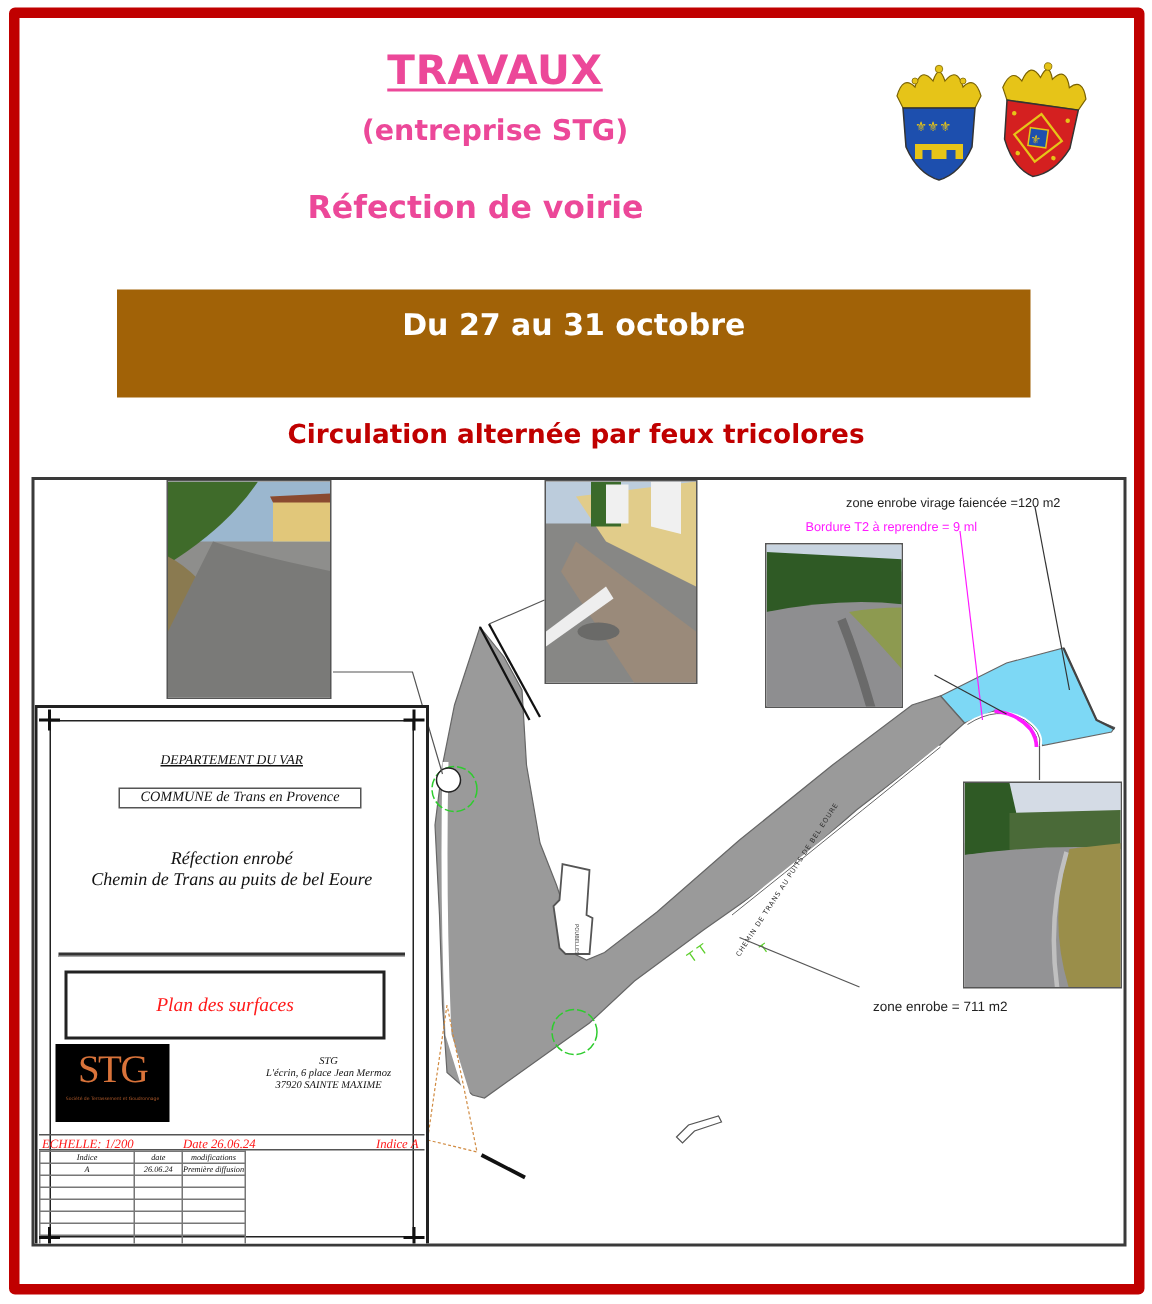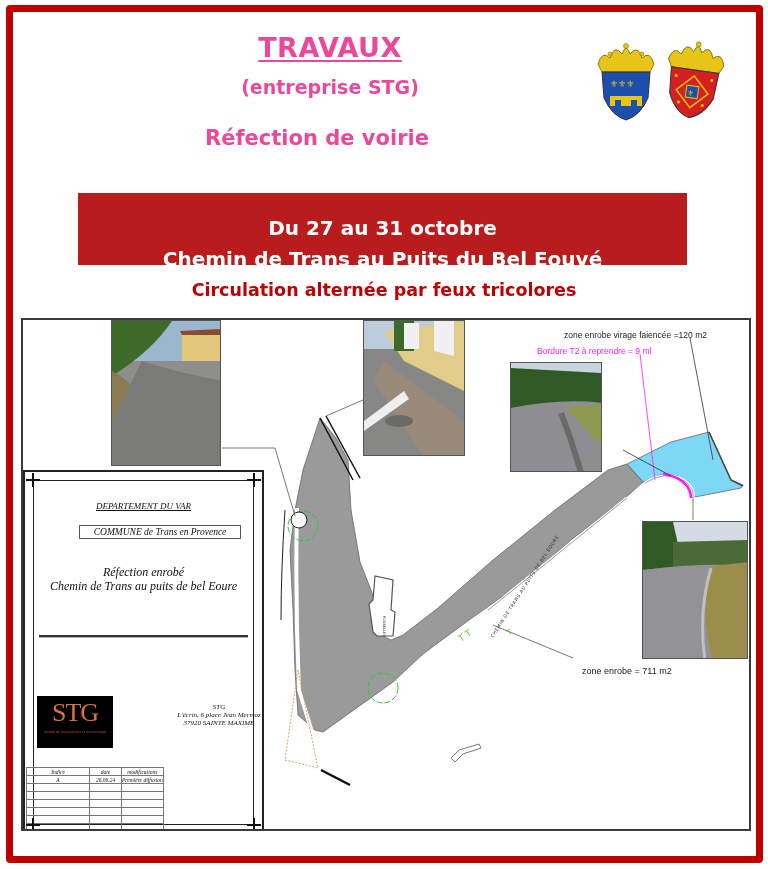--- a/index.html
+++ b/index.html
@@ -16,39 +16,39 @@
       color: #ec4899; font-family: "DejaVu Sans", sans-serif; font-weight: bold;
     }
     .title-main { top: 32px; font-size: 27px; text-decoration: underline; text-decoration-thickness: 2px; text-underline-offset: 3px; letter-spacing: 0.5px; }
     .title-sub { top: 76px; font-size: 19px; }
     .title-obj { top: 126px; font-size: 21px; left: 167px; }
 
     .crests { position: absolute; left: 592px; top: 40px; width: 136px; height: 82px; }
 
     .banner {
       position: absolute; left: 78px; top: 193px; width: 609px; height: 72px;
-      background: #b91c1c; color: #fff; text-align: center;
-      font-weight: bold; font-size: 20px; line-height: 31px; padding-top: 20px;
+      background: #a16207; color: #fff; text-align: center;
+      font-weight: bold; font-size: 20px; line-height: 31px; padding-top: 8px;
     }
 
     .notice {
       position: absolute; left: 0; width: 768px; top: 280px; text-align: center;
       color: #c00000; font-weight: bold; font-size: 17.5px;
     }
 
     .plan {
       position: absolute; left: 21px; top: 318px; width: 730px; height: 513px;
       border: 2px solid #3a3a3a; background: #fff; overflow: hidden;
     }
     .plan svg.map { position: absolute; left: 0; top: 0; }
 
     .photo { position: absolute; border: 1px solid #555; overflow: hidden; }
 
     .cartouche {
-      position: absolute; left: 0px; top: 150px; width: 241px; height: 365px;
+      position: absolute; left: 0px; top: 150px; width: 263px; height: 365px;
       border: 2px solid #222; background: #fff;
     }
     .cart-inner { position: absolute; left: 8px; top: 8px; right: 8px; bottom: 8px; border: 1.5px solid #222; }
     .serif { font-family: "Liberation Serif", "DejaVu Serif", serif; font-style: italic; color: #111; }
     .dept { position: absolute; top: 20px; left: 0; right: 0; text-align: center; font-size: 9px; }
     .dept span { text-decoration: underline; }
     .commune {
       position: absolute; top: 44px; left: 45px; width: 162px; height: 14px;
       border: 1px solid #555; text-align: center; font-size: 9.5px; line-height: 12px;
     }
@@ -113,21 +113,20 @@
       <circle cx="16" cy="40" r="1.5" fill="#e6c418"></circle>
         <circle cx="52" cy="40" r="1.5" fill="#e6c418"></circle>
       <circle cx="22" cy="66" r="1.5" fill="#e6c418"></circle>
         <circle cx="46" cy="66" r="1.5" fill="#e6c418"></circle>
     </g>
   </svg>
 </div>
 
 <div class="banner">
   <div>Du 27 au 31 octobre</div>
-  <div>Chemin de Trans au Puits du Bel Eouvé</div>
 </div>
 
 <div class="notice">Circulation alternée par feux tricolores</div>
 
 <div class="plan">
   <svg class="map" width="730" height="513" viewBox="0 0 730 513">
 
     <path d="M604 144 L648 122 L686 112 L708 160 L720 165 L718 168 L672 177 L660 160 L640 154 L620 162 Z" fill="#7dd8f5" stroke="#666" stroke-width="0.8"></path>
     <path d="M686 112 L708 160 L720 166" fill="none" stroke="#444" stroke-width="1.5"></path>
 
@@ -227,28 +226,34 @@
 
   <div class="cartouche">
     <div class="cart-inner">
       <div class="dept serif"><span>DEPARTEMENT DU VAR</span></div>
       <div class="commune serif">COMMUNE  de Trans en Provence</div>
       <div class="refection serif">
         <div>Réfection enrobé</div>
         <div>Chemin de Trans au puits de bel Eoure</div>
       </div>
       <div class="sep"></div>
+      <div class="plan-box serif">Plan des surfaces</div>
       <div class="logo">
         <div class="logo-text">STG</div>
         <div class="logo-sub">Société de Terrassement et Goudronnage</div>
       </div>
       <div class="addr serif">
         <div>STG</div>
         <div>L'écrin, 6 place Jean Mermoz</div>
         <div>37920 SAINTE MAXIME</div>
+      </div>
+      <div class="ech-row serif">
+        <span style="left:2px;">ECHELLE: 1/200</span>
+        <span style="left:96px;">Date 26.06.24</span>
+        <span style="right:4px;">Indice A</span>
       </div>
       <table class="tbl serif">
         <colgroup>
             <col style="width:63px">
             <col style="width:32px">
             <col>
           </colgroup>
         <tbody>
             <tr class="header">
           <td>Indice</td>

